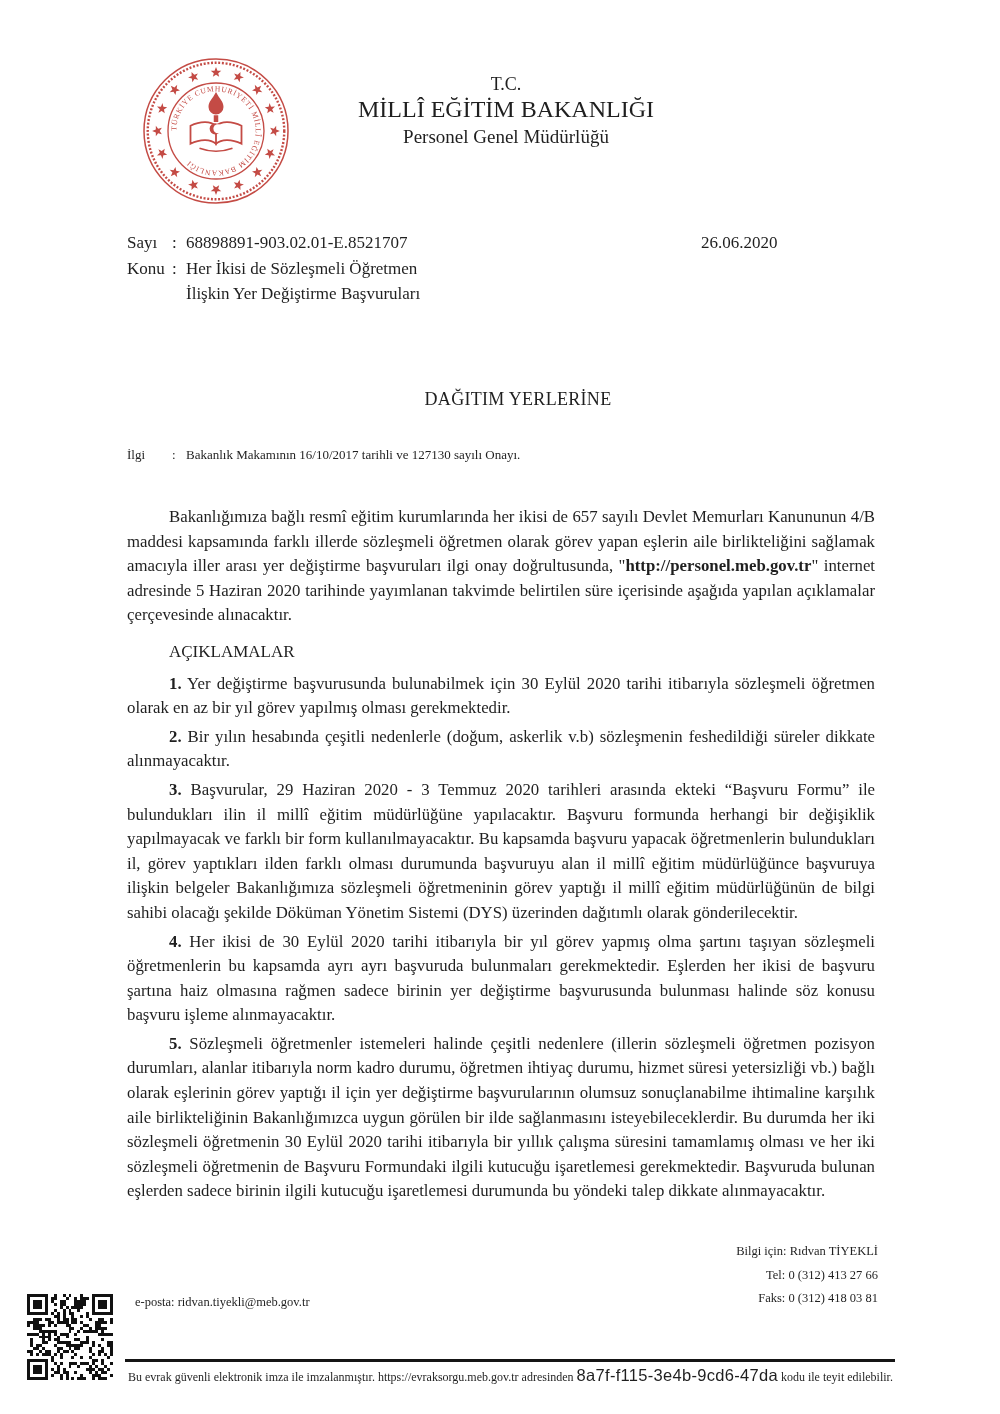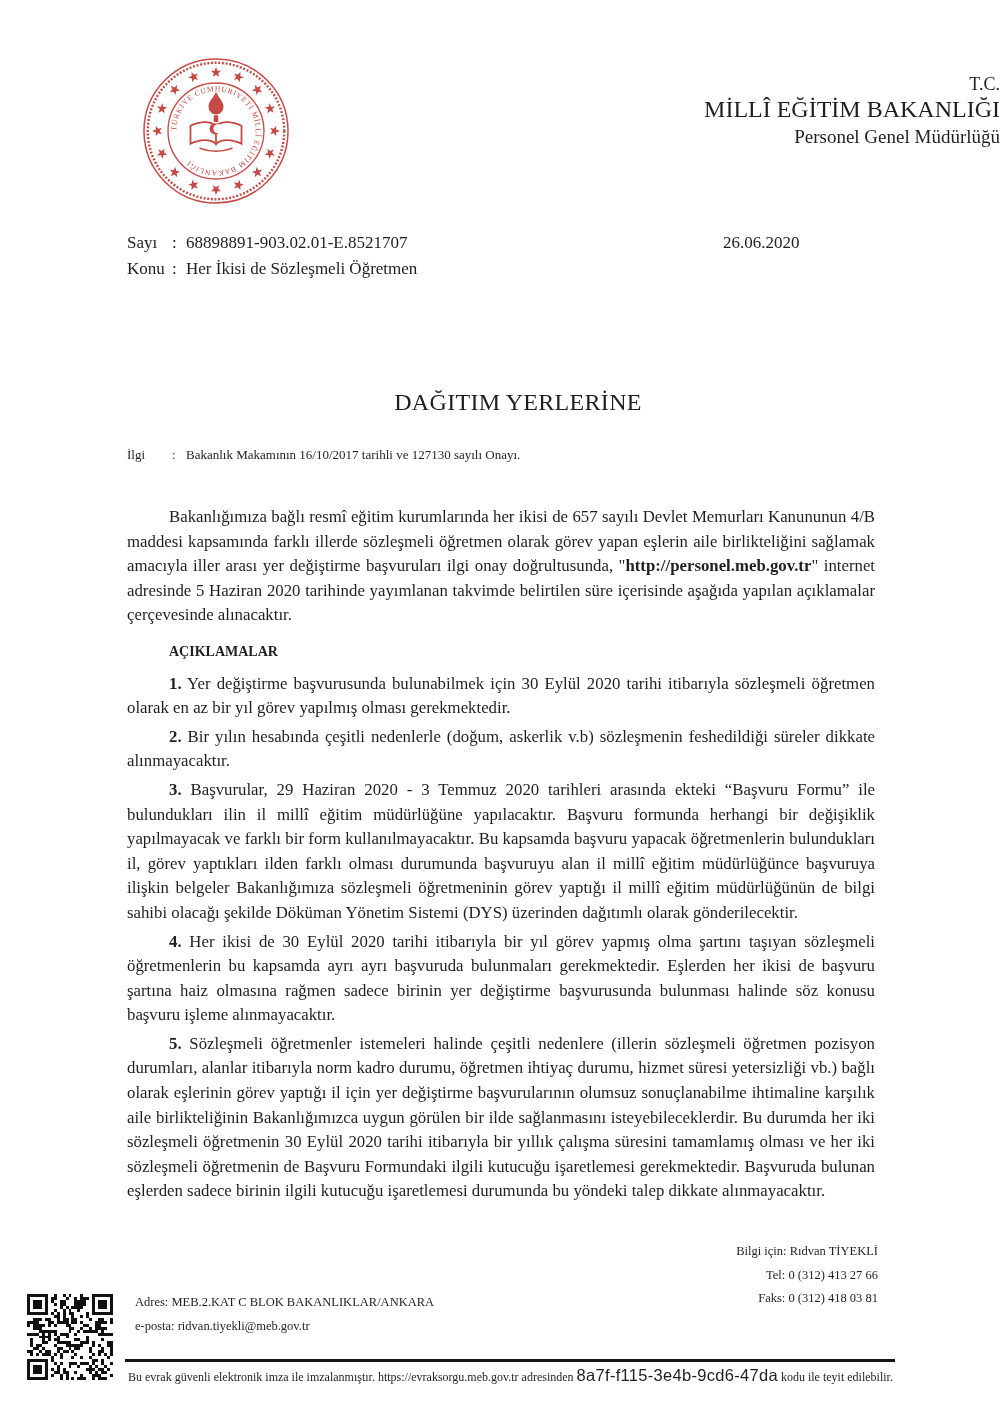--- a/index.html
+++ b/index.html
@@ -9,37 +9,37 @@
     margin:0 auto;
     background:#ffffff;
     color:var(--ink,#1f1f1f);
     font-family:"Liberation Serif","DejaVu Serif",serif;
     overflow:hidden;
   }
   
   .logo{position:absolute;left:141px;top:56px;width:150px;height:150px;}
   .seal-stroke{stroke:var(--seal,#c44b45);fill:none;}
   .seal-fill{fill:var(--seal,#c44b45);}
-  .header-text{position:absolute;top:72px;left:0;right:0;text-align:right;padding-left:12px;}
+  .header-text{position:absolute;top:72px;left:0;right:0;text-align:center;padding-left:12px;}
   .h-tc{font-size:18px;line-height:24px;}
   .h-min{font-size:24px;line-height:27px;}
   .h-dep{font-size:19px;line-height:27px;}
   
   .meta{position:absolute;top:230px;left:127px;width:748px;font-size:17px;line-height:25.5px;}
   .mrow{display:grid;grid-template-columns:45px 14px 1fr;}
-  .doc-date{position:absolute;left:596px;top:0;}
+  .doc-date{position:absolute;left:574px;top:0;}
   
-  .recipient{position:absolute;top:389px;left:0;right:0;text-align:center;font-size:24px;letter-spacing:.3px;padding-left:36px;}
+  .recipient{position:absolute;top:389px;left:0;right:0;text-align:center;font-size:18px;letter-spacing:.3px;padding-left:36px;}
   .ilgi{position:absolute;top:442px;left:127px;width:748px;font-size:13px;line-height:25px;display:grid;grid-template-columns:45px 14px 1fr;}
   
   .body{position:absolute;top:491px;left:127px;width:748px;font-size:16.8px;line-height:24.6px;text-align:justify;margin-top:14px;}
   .body p{margin:0 0 4px;text-indent:42px;}
   .num{font-weight:bold;}
   .bold{font-weight:bold;}
-  .acik{font-weight:bold;margin:12px 0 7px 42px;font-size:14px;}
+  .acik{font-weight:normal;margin:12px 0 7px 42px;font-size:17px;}
   
   .qr{position:absolute;left:27px;top:1294px;width:86px;height:86px;}
   .addr{position:absolute;left:135px;top:1291px;font-size:12.5px;line-height:23.5px;}
   .contact{position:absolute;right:122px;top:1240px;font-size:12.5px;line-height:23.5px;text-align:right;}
   .divider{position:absolute;left:125px;top:1359px;width:770px;height:2.5px;background:#151515;}
   .verify{position:absolute;left:128px;top:1366px;font-size:12px;white-space:nowrap;}
   .verify .code{font-family:"Liberation Sans","DejaVu Sans",sans-serif;font-size:16.5px;letter-spacing:.3px;text-align:right;}
 </style>
 </head>
 <body>
@@ -96,20 +96,21 @@
       <span>Sayı</span>
       <span>:</span>
       <span>68898891-903.02.01-E.8521707</span>
     </div>
     <span class="doc-date">26.06.2020</span>
     <div class="mrow">
       <span>Konu</span>
       <span>:</span>
       <div>
         <div>Her İkisi de Sözleşmeli Öğretmen</div>
+        <div>İlişkin Yer Değiştirme Başvuruları</div>
       </div>
     </div>
   </div>
 
   <div class="recipient">DAĞITIM YERLERİNE</div>
 
   <div class="ilgi">
     <span>İlgi</span>
     <span>:</span>
     <span>Bakanlık Makamının 16/10/2017 tarihli ve 127130 sayılı Onayı.</span>
@@ -134,21 +135,20 @@
       <rect x="2" y="2" width="3" height="3" fill="#111"></rect>
       <rect x="22" y="0" width="7" height="7" fill="#111"></rect>
       <rect x="23" y="1" width="5" height="5" fill="#fff"></rect>
       <rect x="24" y="2" width="3" height="3" fill="#111"></rect>
       <rect x="0" y="22" width="7" height="7" fill="#111"></rect>
       <rect x="1" y="23" width="5" height="5" fill="#fff"></rect>
       <rect x="2" y="24" width="3" height="3" fill="#111"></rect>
     </svg>
 
   <div class="addr">
-    <div>Adres: MEB.2.KAT C BLOK BAKANLIKLAR/ANKARA</div>
     <div>e-posta: ridvan.tiyekli@meb.gov.tr</div>
   </div>
 
   <div class="contact">
     <div>Bilgi için:  Rıdvan TİYEKLİ</div>
     <div>Tel:  0 (312) 413 27 66</div>
     <div>Faks:  0 (312) 418 03 81</div>
   </div>
 
   <div class="divider"></div>

